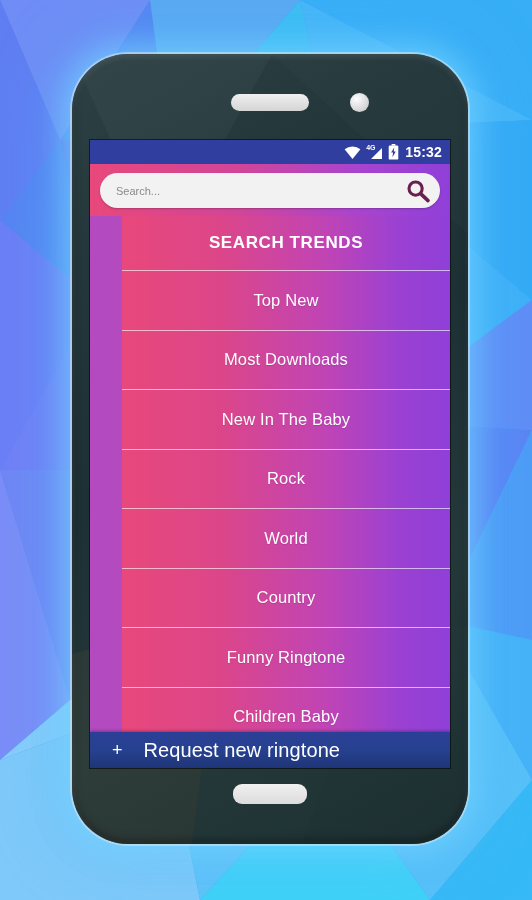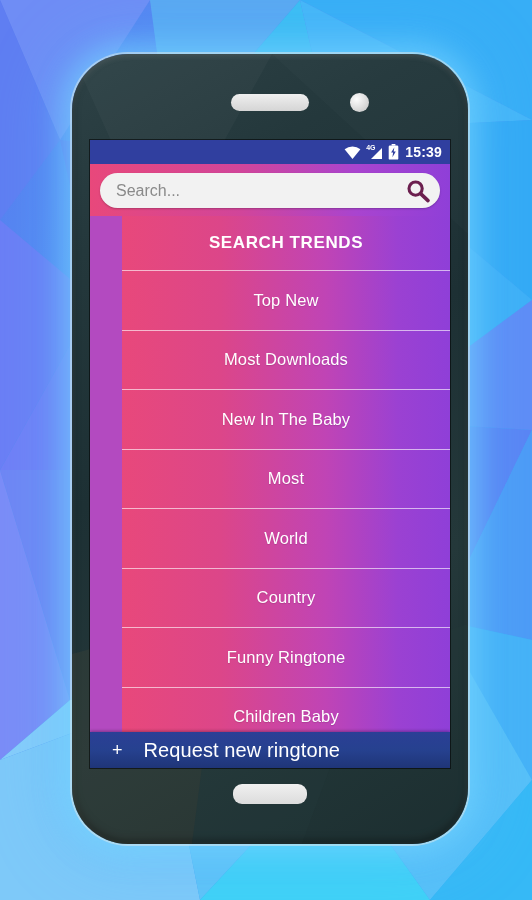--- a/index.html
+++ b/index.html
@@ -90,21 +90,21 @@
   #search-bar {
     height:35px; border-radius:18px;
     background:#f2f2f2;
     display:flex; align-items:center;
     padding:0 9px 0 16px;
     box-shadow:0 1px 2px rgba(0,0,0,.22);
   }
   #search-input {
     flex:1; border:none; outline:none; background:transparent;
     font-family:"Liberation Sans", sans-serif;
-    font-size:16px; color:#4d4d4d;
+    font-size:11px; color:#4d4d4d;
   }
   #search-input::placeholder { color:#8a8a8a; }
   #search-icon { flex:0 0 auto; display:flex; align-items:center; }
 
   
   #trend-list {
     position:relative;
     height:calc(628px - 24px - 52px);
     overflow:hidden;
     padding-left:32px;
@@ -214,21 +214,21 @@
           <path d="M16 14 L16 3 L5 14 Z" fill="#ffffff"></path>
         </svg>
       </span>
       <span class="status-icon">
         <svg width="11" height="16" viewBox="0 0 11 16">
           <rect x="3.6" y="0" width="3.8" height="1.6" fill="#ffffff"></rect>
           <rect x="0.7" y="1.6" width="9.6" height="14" rx="1.2" fill="#ffffff"></rect>
           <path d="M6.3 3.4 L3.1 8.6 L5.1 8.6 L4.4 13.2 L7.8 7.6 L5.7 7.6 Z" fill="#303f9f"></path>
         </svg>
       </span>
-      <span id="status-time">15:39</span>
+      <span id="status-time">15:32</span>
     </div>
 
     <div id="search-area">
       <div id="search-bar">
         <input id="search-input" type="text" placeholder="Search..." style="">
         <span id="search-icon">
           <svg width="26" height="26" viewBox="0 0 26 26">
             <circle cx="10.6" cy="10.6" r="6.6" fill="none" stroke="#6b1f4e" stroke-width="3.1"></circle>
             <line x1="15.6" y1="15.6" x2="23" y2="22.6" stroke="#6b1f4e" stroke-width="3.6" stroke-linecap="round"></line>
           </svg>
@@ -243,21 +243,21 @@
       <div class="trend-row">
         <span class="trend-label">Top New</span>
       </div>
       <div class="trend-row">
         <span class="trend-label">Most Downloads</span>
       </div>
       <div class="trend-row">
         <span class="trend-label">New In The Baby</span>
       </div>
       <div class="trend-row">
-        <span class="trend-label">Most</span>
+        <span class="trend-label">Rock</span>
       </div>
       <div class="trend-row">
         <span class="trend-label">World</span>
       </div>
       <div class="trend-row">
         <span class="trend-label">Country</span>
       </div>
       <div class="trend-row">
         <span class="trend-label">Funny Ringtone</span>
       </div>

